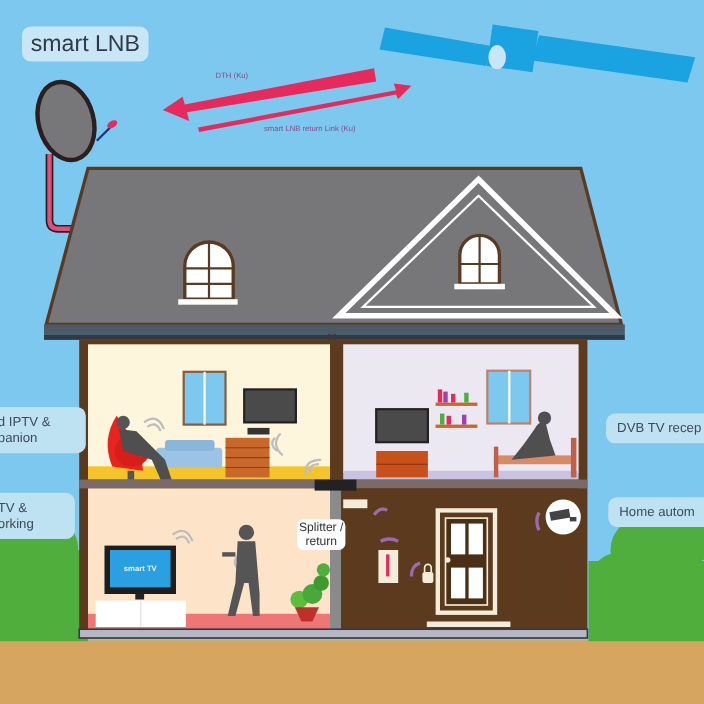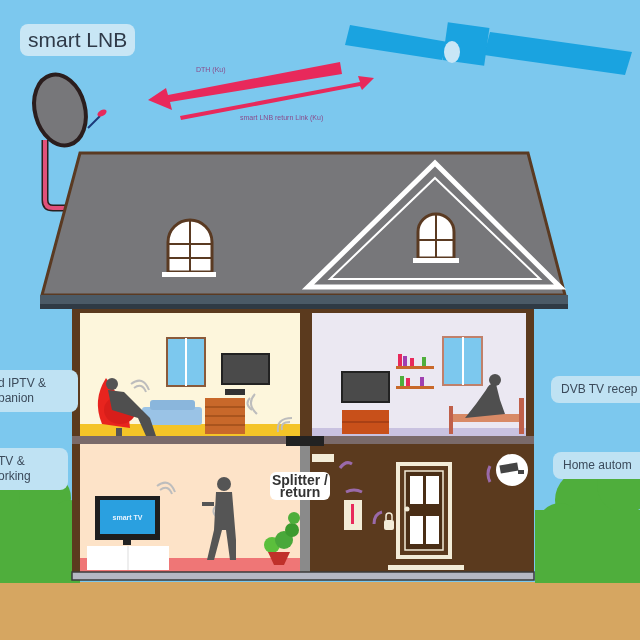--- a/index.html
+++ b/index.html
@@ -2,21 +2,21 @@
 <html><head>
 <meta charset="utf-8">
 <style>
   html, body { margin:0; padding:0; }
   body { width:640px; height:640px; overflow:hidden; position:relative; background:#7cc8ee; font-family:"Liberation Sans", sans-serif; }
   .abs { position:absolute; }
   .label-box { position:absolute; background:#bfe2f3; border-radius:8px; color:#3b4a5a; font-size:12px; line-height:15px; padding:6px 10px; white-space:nowrap; overflow:hidden; }
   .title-box { position:absolute; left:20px; top:24px; background:#c8e6f5; border-radius:8px; padding:4px 8px; font-size:21px; color:#2f3a48;text-align:right; }
   .tiny { position:absolute; font-size:7px; color:#8a4a8a; white-space:nowrap; }
   .tv-screen { display:flex; align-items:center; justify-content:center; color:#e9f4ff; font-size:7px; font-weight:bold; }
-  .splitter-label { position:absolute; left:270px; top:472px; width:60px; background:#fff; border-radius:6px; font-size:14px; line-height:12px; text-align:center; color:#333; padding:2px 0;font-weight:bold; }
+  .splitter-label { position:absolute; left:270px; top:472px; width:44px; background:#fff; border-radius:6px; font-size:11px; line-height:12px; text-align:center; color:#333; padding:2px 0; }
 </style>
 </head>
 <body>
 
 <svg class="abs" style="left:0;top:0" width="640" height="640" viewBox="0 0 640 640">
 
   <rect x="0" y="582" width="640" height="58" fill="#d6a661"></rect>
 
   <g fill="#4fae3c">
     <circle cx="10" cy="505" r="22"></circle>

